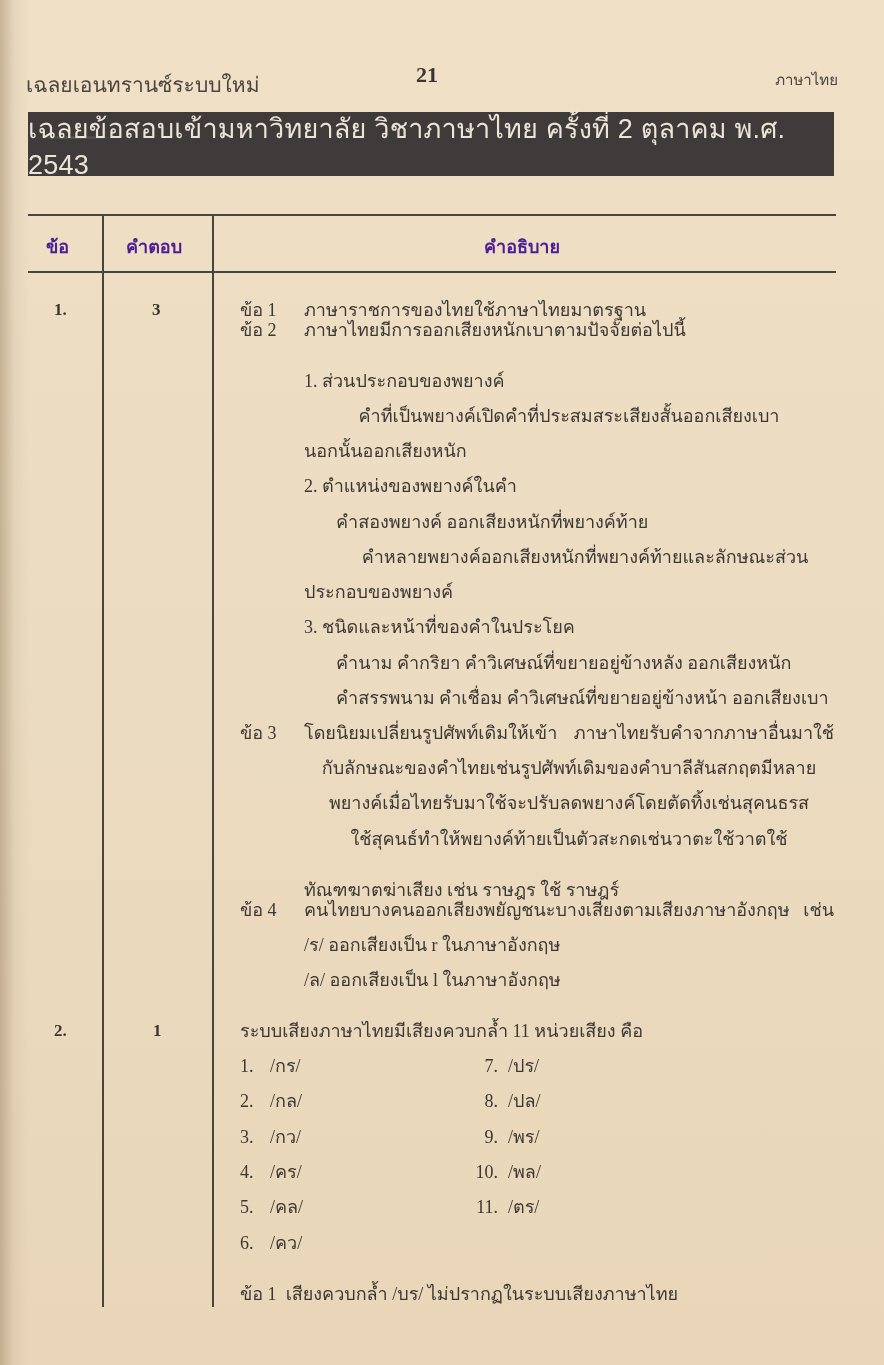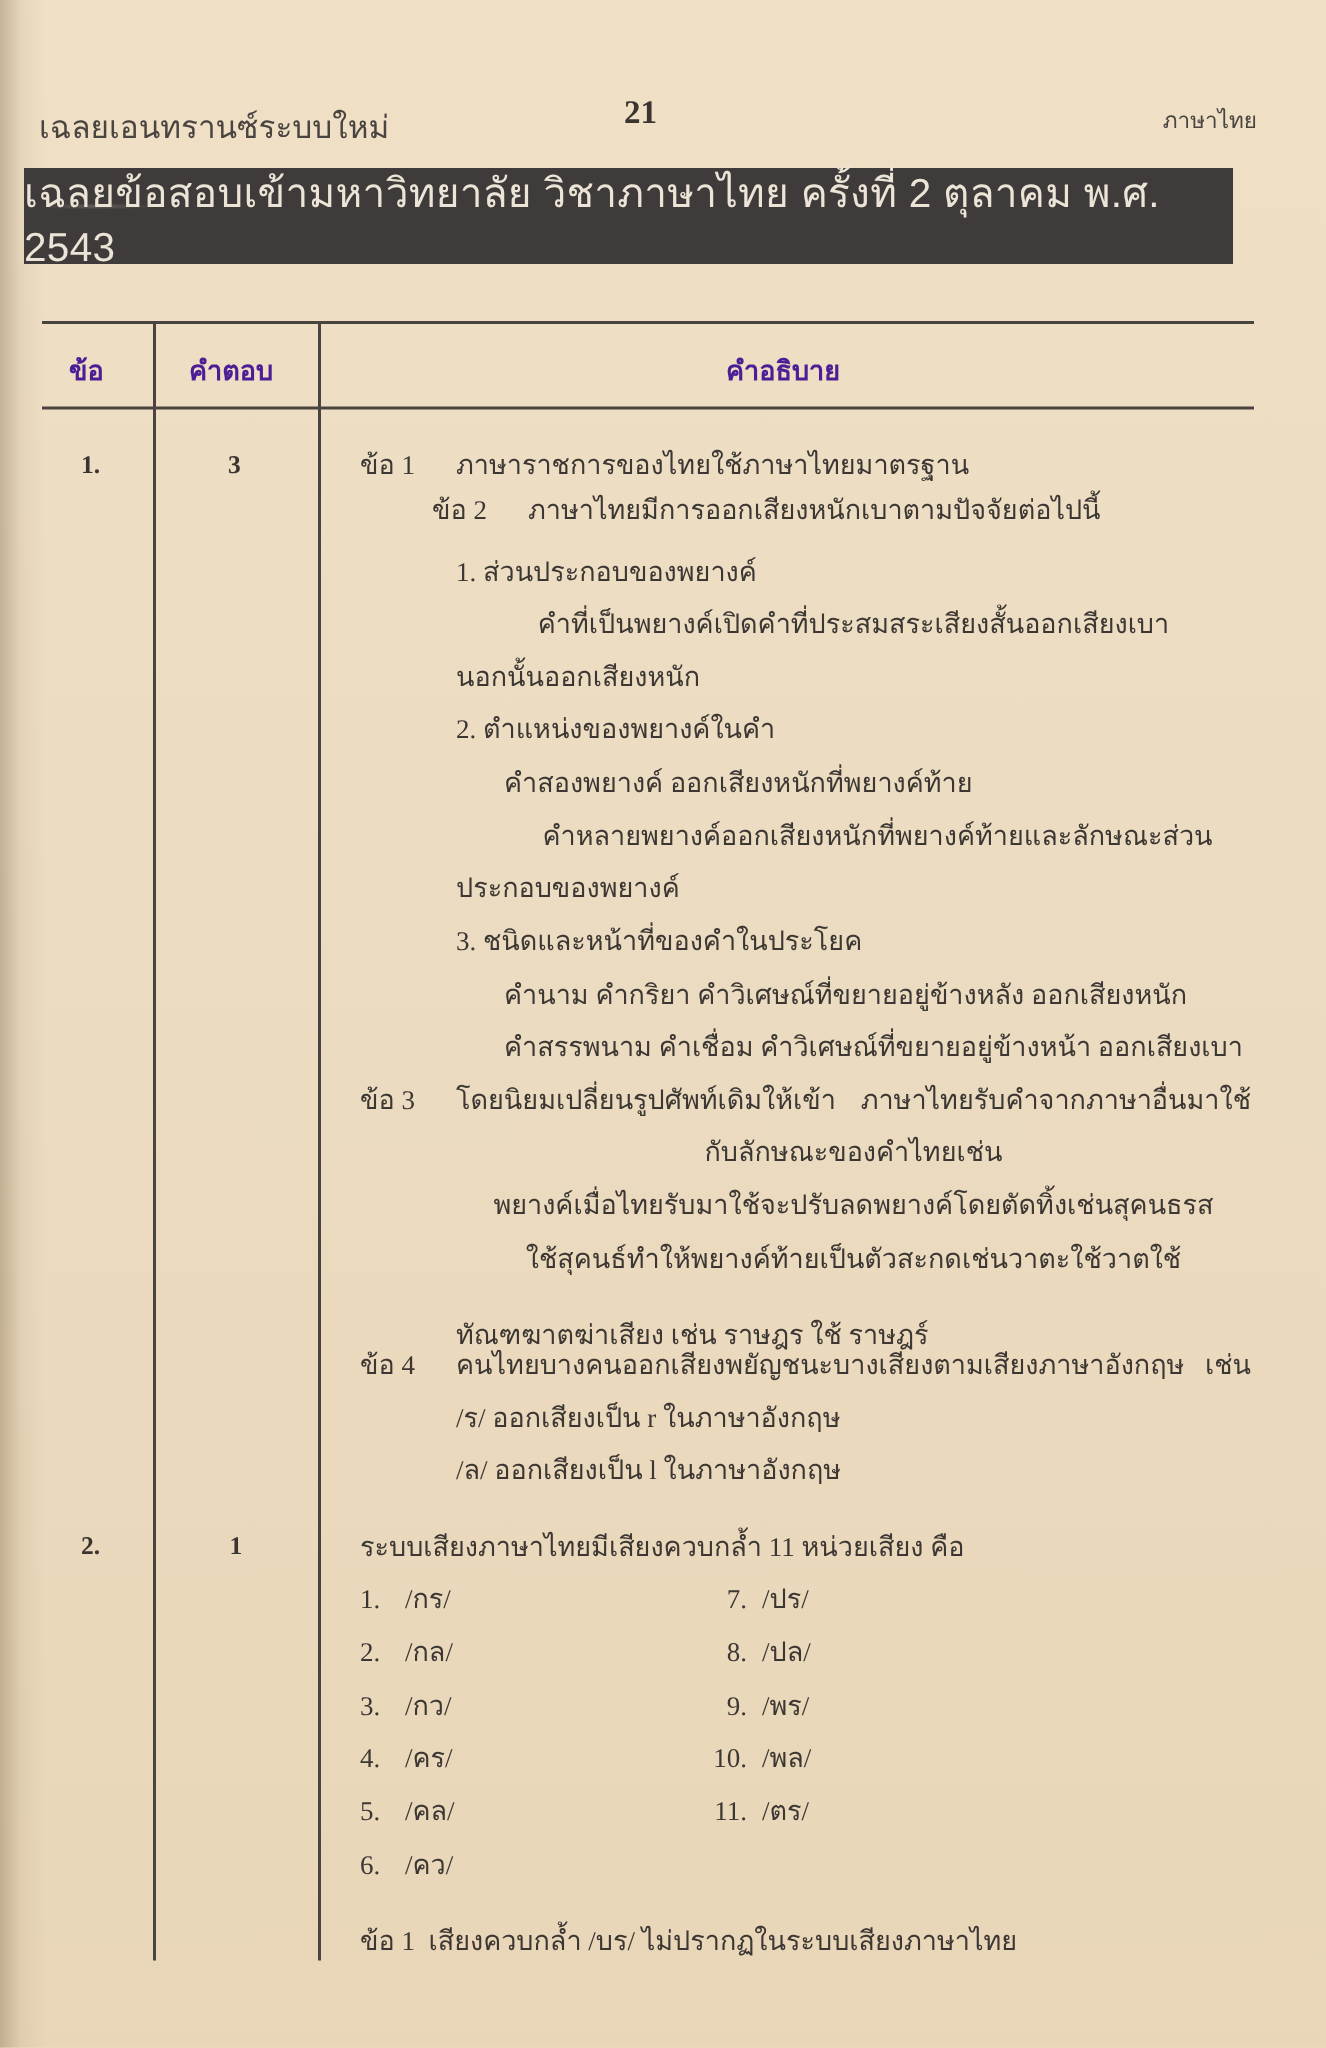--- a/index.html
+++ b/index.html
@@ -13,21 +13,21 @@
     color: #3a3530;
   }
   .running-head {
     position: absolute; top: 62px; left: 26px; right: 46px; height: 30px;
   }
   .rh-left { position: absolute; left: 0; top: 6px; font-size: 21px; color: #4a4440; font-family: "Liberation Sans", sans-serif; }
   .rh-center { position: absolute; left: 390px; top: 0; font-size: 22px; font-weight: bold; color: #3a3530; font-family: "Liberation Serif", serif; }
   .rh-right { position: absolute; right: 0; top: 6px; font-size: 15px; color: #4a4440; font-family: "Liberation Sans", sans-serif; }
 
   .title-banner {
-    position: absolute; left: 16px; top: 112px; width: 806px; height: 64px;
+    position: absolute; left: 28px; top: 112px; width: 806px; height: 64px;
     background: #3e3b3a;
     background-image: radial-gradient(ellipse at 6% 40%, rgba(170,160,150,0.35), rgba(0,0,0,0) 40px);
     color: #ece4d6;
     display: flex; align-items: center; justify-content: center;
     font-size: 27px; font-family: "Liberation Sans", sans-serif;
     letter-spacing: 0.2px;
   }
 
   .tbl-line { position: absolute; background: #4a4440; }
   .h-top { left: 28px; top: 214px; width: 808px; height: 2px; }
@@ -74,21 +74,21 @@
 <span class="th th-ans">คำตอบ</span>
 <span class="th th-exp">คำอธิบาย</span>
 
 <div>
   <span class="row-no" style="left:54px; top:300px;">1.</span>
   <span class="row-ans" style="left:152px; top:300px;">3</span>
 
   <div class="line" style="left:240px; top:298px;">
     <span class="lbl">ข้อ 1</span><span>ภาษาราชการของไทยใช้ภาษาไทยมาตรฐาน</span>
   </div>
-  <div class="line" style="left:240px; top:328px;margin-left:48px;">
+  <div class="line" style="left:240px; top:318px;">
     <span class="lbl">ข้อ 2</span><span>ภาษาไทยมีการออกเสียงหนักเบาตามปัจจัยต่อไปนี้</span>
   </div>
   <div class="line" style="left:304px; top:369px;">1.  ส่วนประกอบของพยางค์</div>
   <div class="line" style="left:240px; top:404px;">
     <div class="justify" style="padding-left:64px; width:530px;">
       <span>คำที่เป็นพยางค์เปิด</span>
       <span>คำที่ประสมสระเสียงสั้น</span>
       <span>ออกเสียงเบา</span>
     </div>
   </div>
@@ -113,20 +113,21 @@
       <span style="flex:1; display:flex; justify-content:space-between;">
         <span>โดยนิยมเปลี่ยนรูปศัพท์เดิมให้เข้า</span>
         <span>ภาษาไทยรับคำจากภาษาอื่นมาใช้</span>
       </span>
     </div>
   </div>
   <div class="line" style="left:304px; top:756px;">
     <div class="justify" style="width:530px;">
       <span>กับลักษณะของคำไทย</span>
       <span>เช่น</span>
+      <span>รูปศัพท์เดิมของคำบาลีสันสกฤตมีหลาย</span>
     </div>
   </div>
   <div class="line" style="left:304px; top:791px;">
     <div class="justify" style="width:530px;">
       <span>พยางค์เมื่อไทยรับมาใช้</span>
       <span>จะปรับลดพยางค์โดยตัดทิ้ง</span>
       <span>เช่น</span>
       <span>สุคนธรส</span>
     </div>
   </div>

